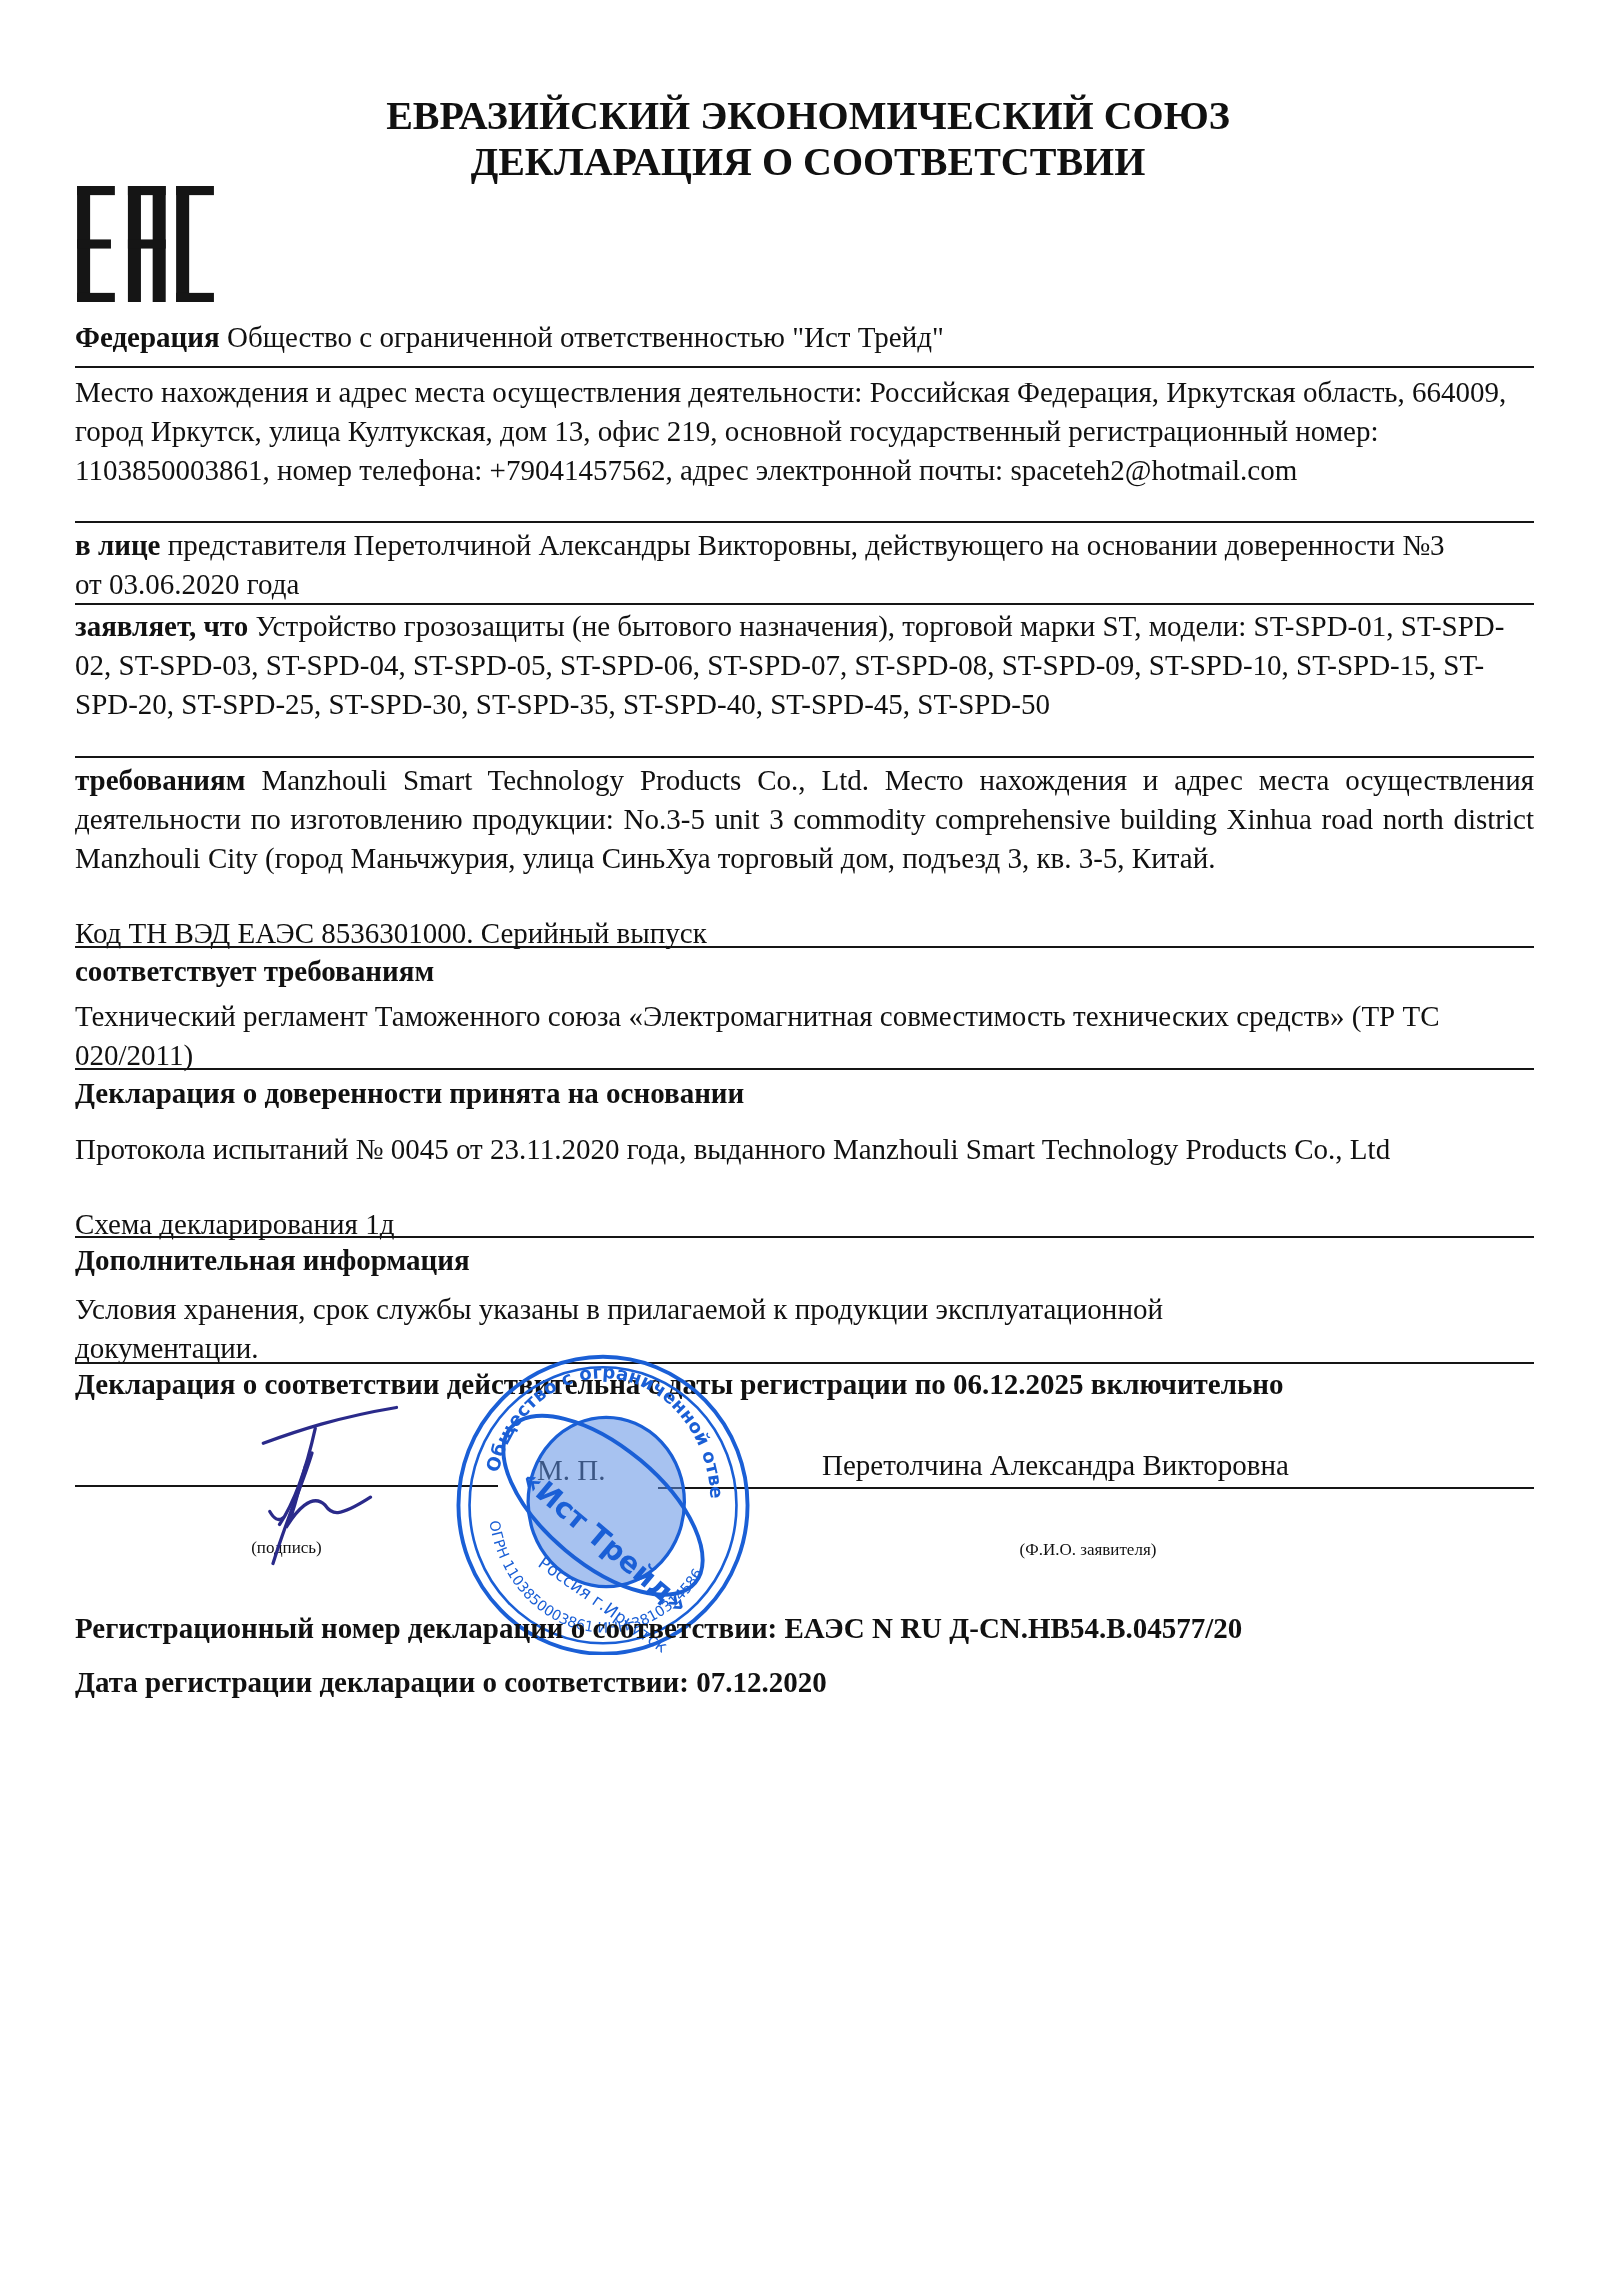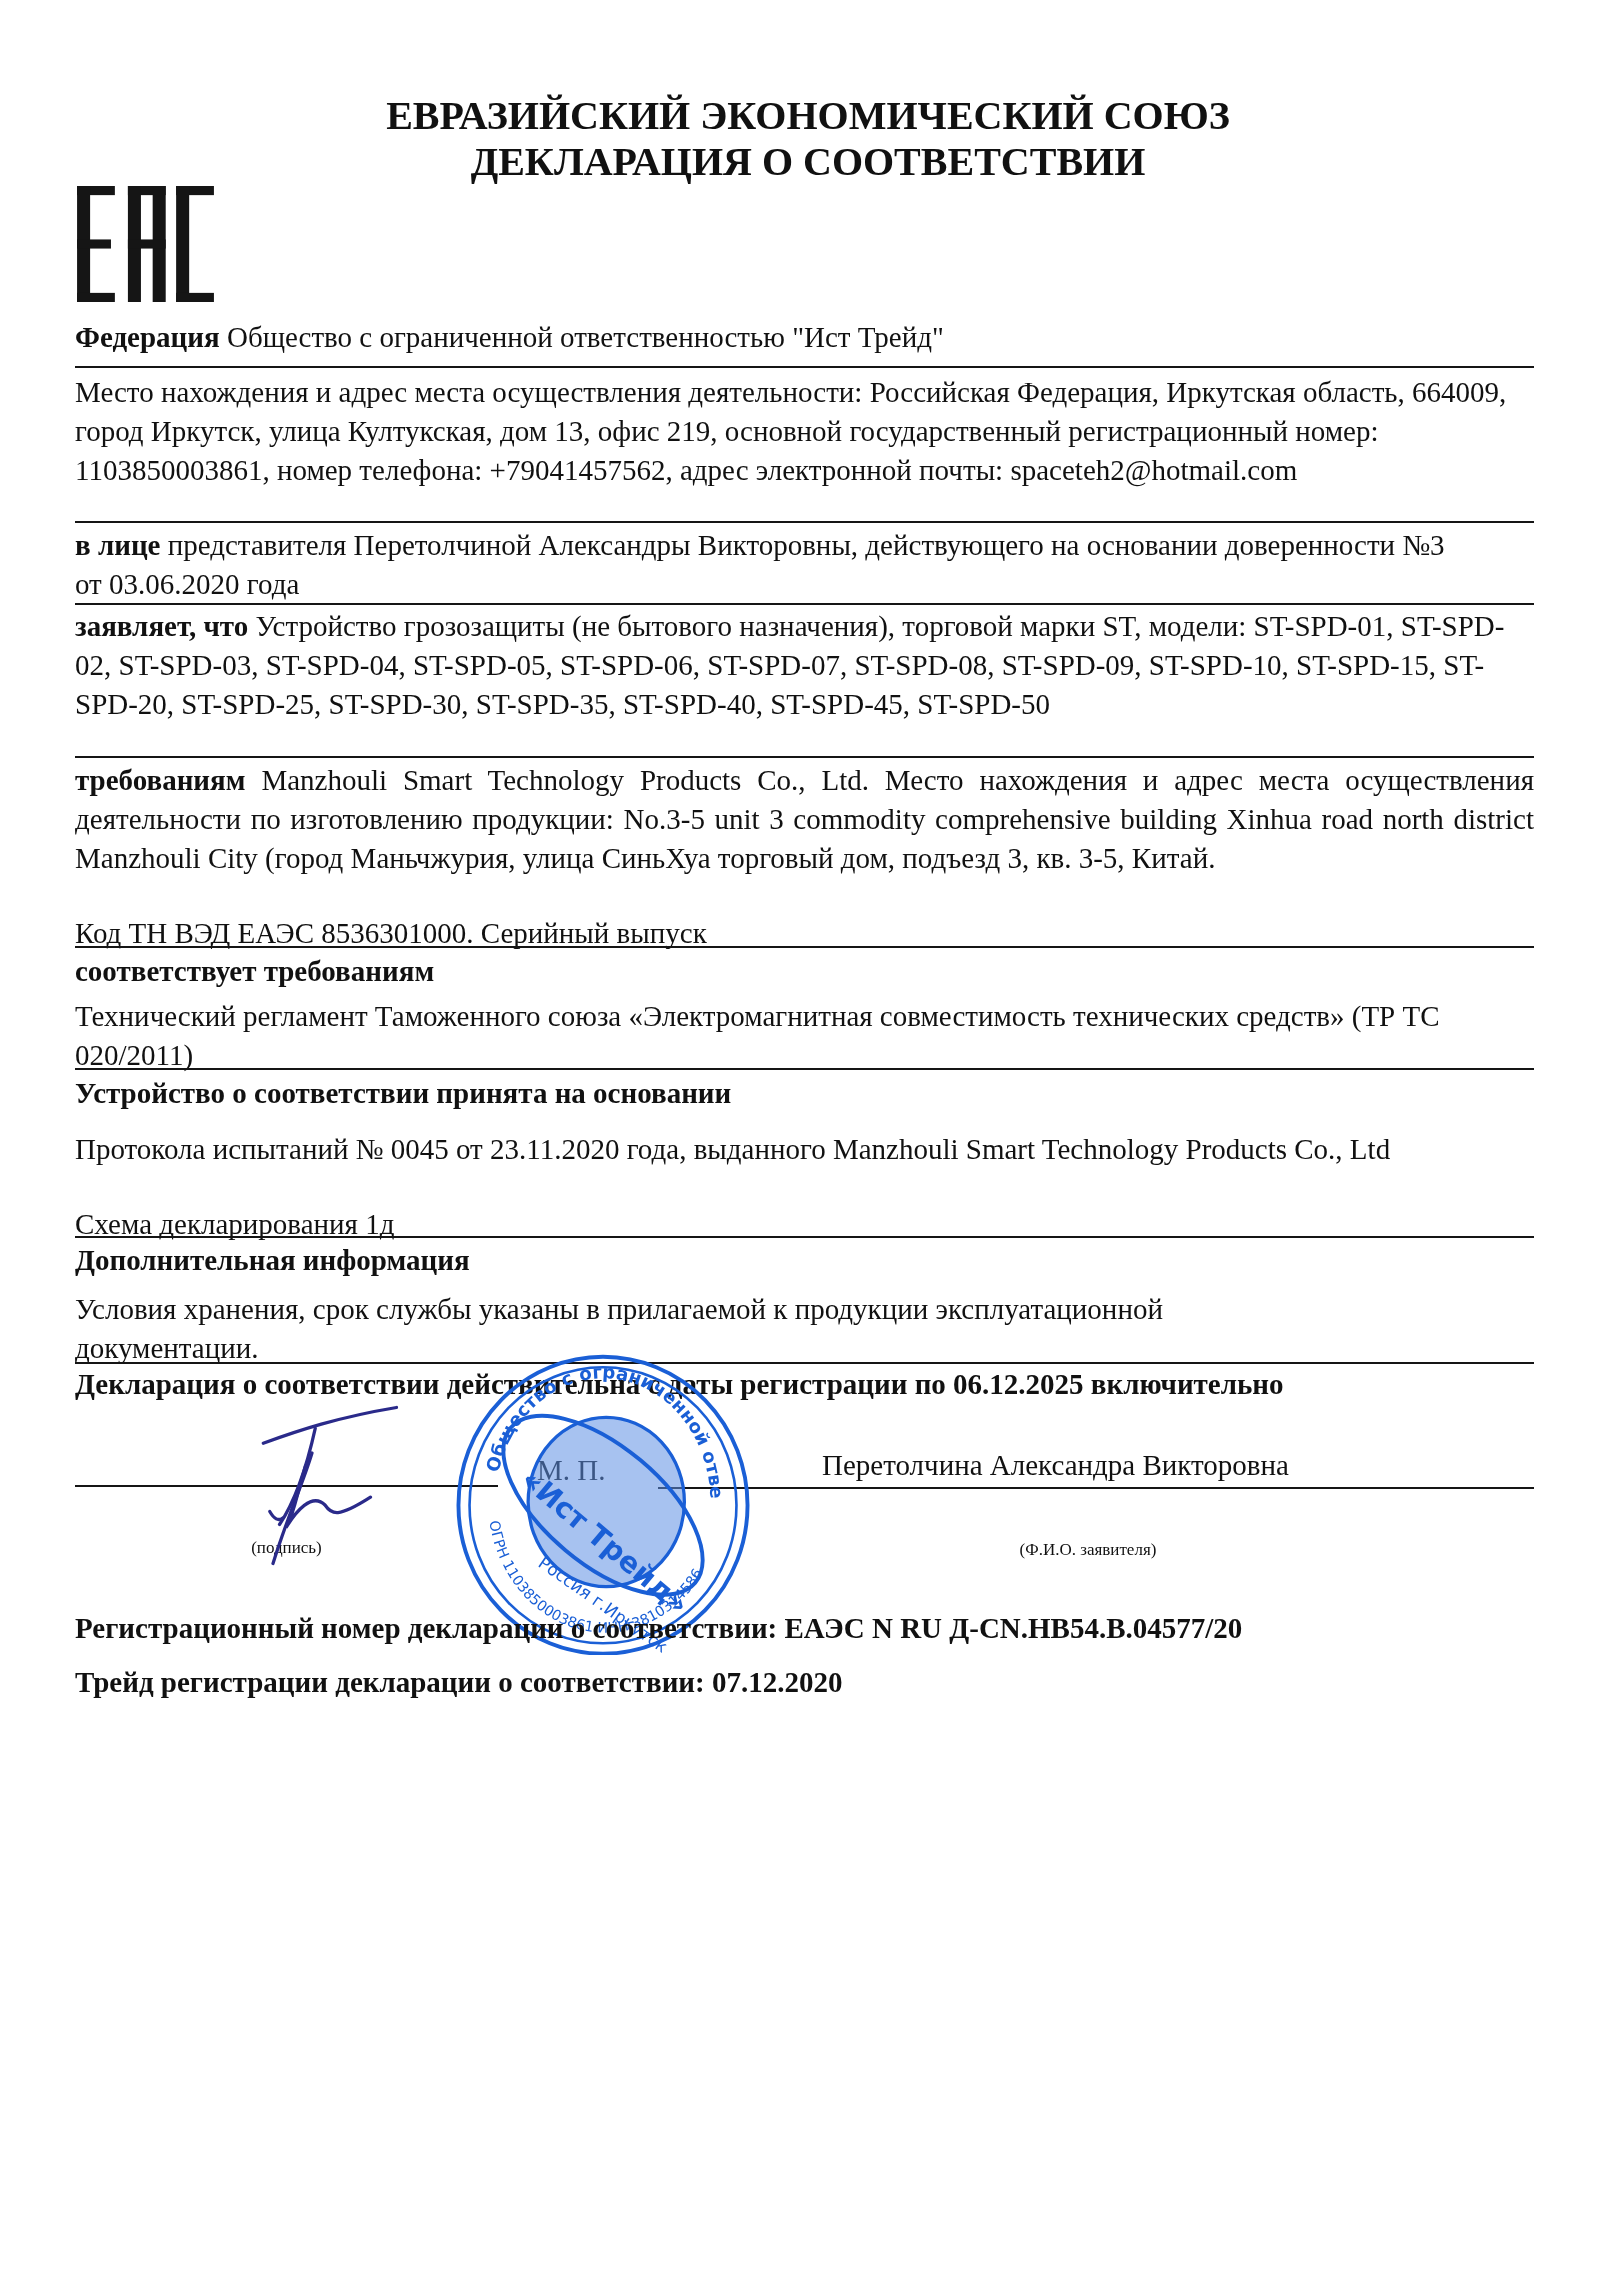--- a/index.html
+++ b/index.html
@@ -81,21 +81,21 @@
   <span class="b">требованиям</span>
   <span>Manzhouli Smart Technology Products Co., Ltd. Место нахождения и адрес места осуществления деятельности по изготовлению продукции: No.3-5 unit 3 commodity comprehensive building Xinhua road north district Manzhouli City (город Маньчжурия, улица СиньХуа торговый дом, подъезд 3, кв. 3-5, Китай.</span>
 </div>
 <div class="abs block" style="top:914px;">Код ТН ВЭД ЕАЭС 8536301000. Серийный выпуск</div>
 <div class="abs rule" style="top:946px;"></div>
 
 <div class="abs block heading" style="top:952px;">соответствует требованиям</div>
 <div class="abs block" style="top:997px;">Технический регламент Таможенного союза «Электромагнитная совместимость технических средств» (ТР ТС 020/2011)</div>
 <div class="abs rule" style="top:1068px;"></div>
 
-<div class="abs block heading" style="top:1074px;">Устройство о соответствии принята на основании</div>
+<div class="abs block heading" style="top:1074px;">Декларация о доверенности принята на основании</div>
 <div class="abs block" style="top:1130px;">Протокола испытаний № 0045 от 23.11.2020 года, выданного Manzhouli Smart Technology Products Co., Ltd</div>
 <div class="abs block" style="top:1205px;">Схема декларирования 1д</div>
 <div class="abs rule" style="top:1236px;"></div>
 
 <div class="abs block heading" style="top:1241px;">Дополнительная информация</div>
 <div class="abs block" style="top:1290px; width:1270px;">Условия хранения, срок службы указаны в прилагаемой к продукции  эксплуатационной документации.</div>
 <div class="abs rule" style="top:1362px;"></div>
 
 <div class="abs block heading" style="top:1365px;">Декларация о соответствии  действительна с даты регистрации по 06.12.2025 включительно</div>
 
@@ -136,16 +136,16 @@
     </text>
     <text x="230" y="400" text-anchor="middle" font-family="DejaVu Sans, sans-serif" font-size="26" fill="#1a5fd6" transform="rotate(35 230 400)">Россия г.Иркутск</text>
   </svg>
 </div>
 
 <div class="abs block heading" style="top:1609px;">
   <span>Регистрационный номер декларации о соответствии:</span>
   <span>ЕАЭС N RU Д-CN.НВ54.В.04577/20</span>
 </div>
 <div class="abs block heading" style="top:1663px;">
-  <span>Трейд регистрации декларации о соответствии:</span>
+  <span>Дата регистрации декларации о соответствии:</span>
   <span>07.12.2020</span>
 </div>
 
 
 </body></html>

